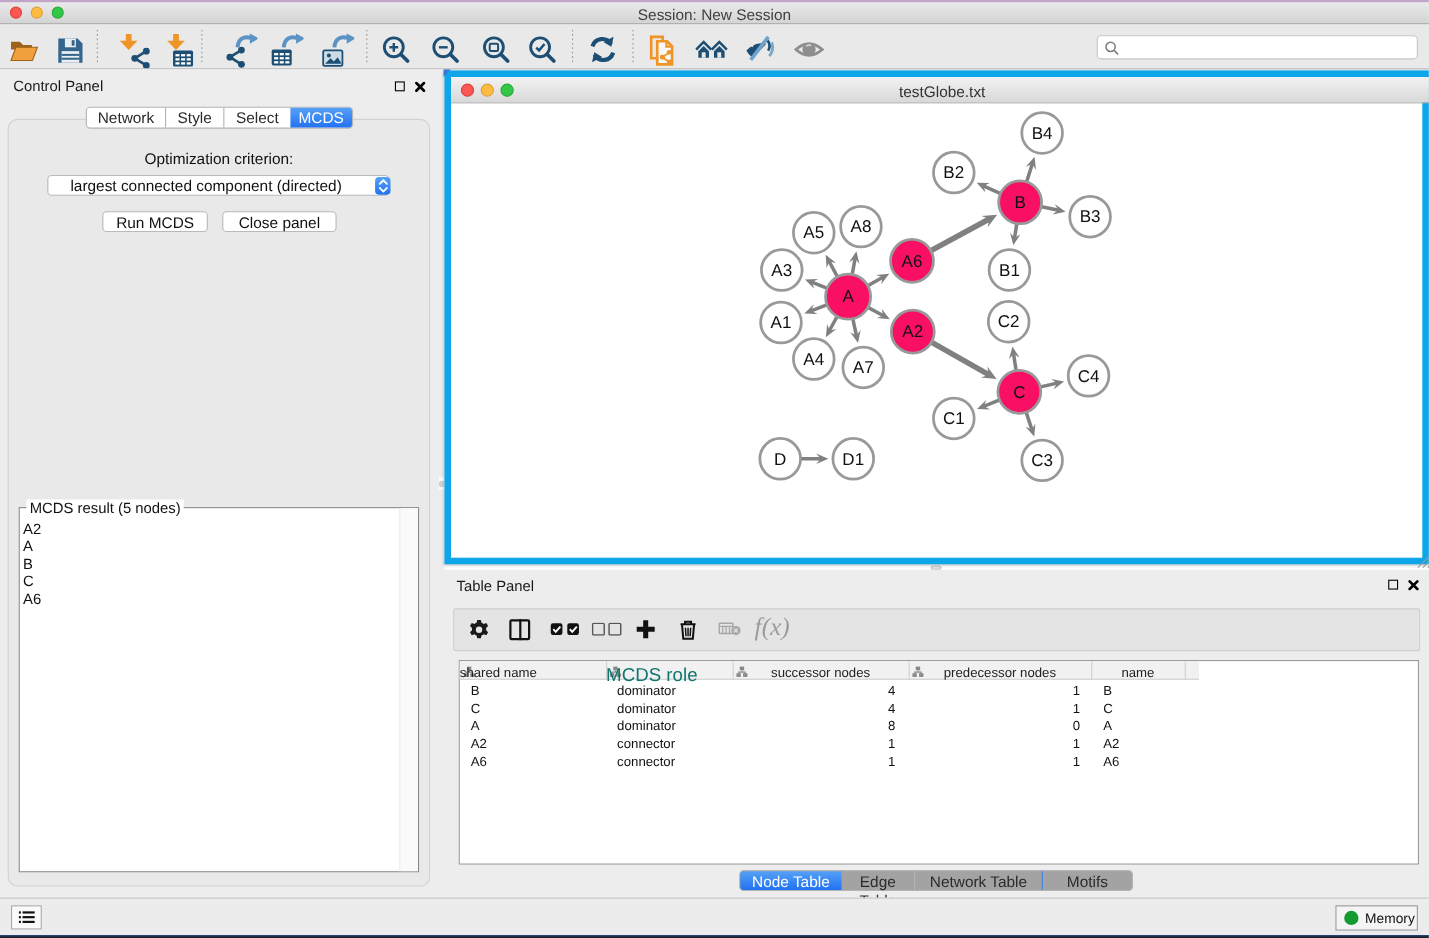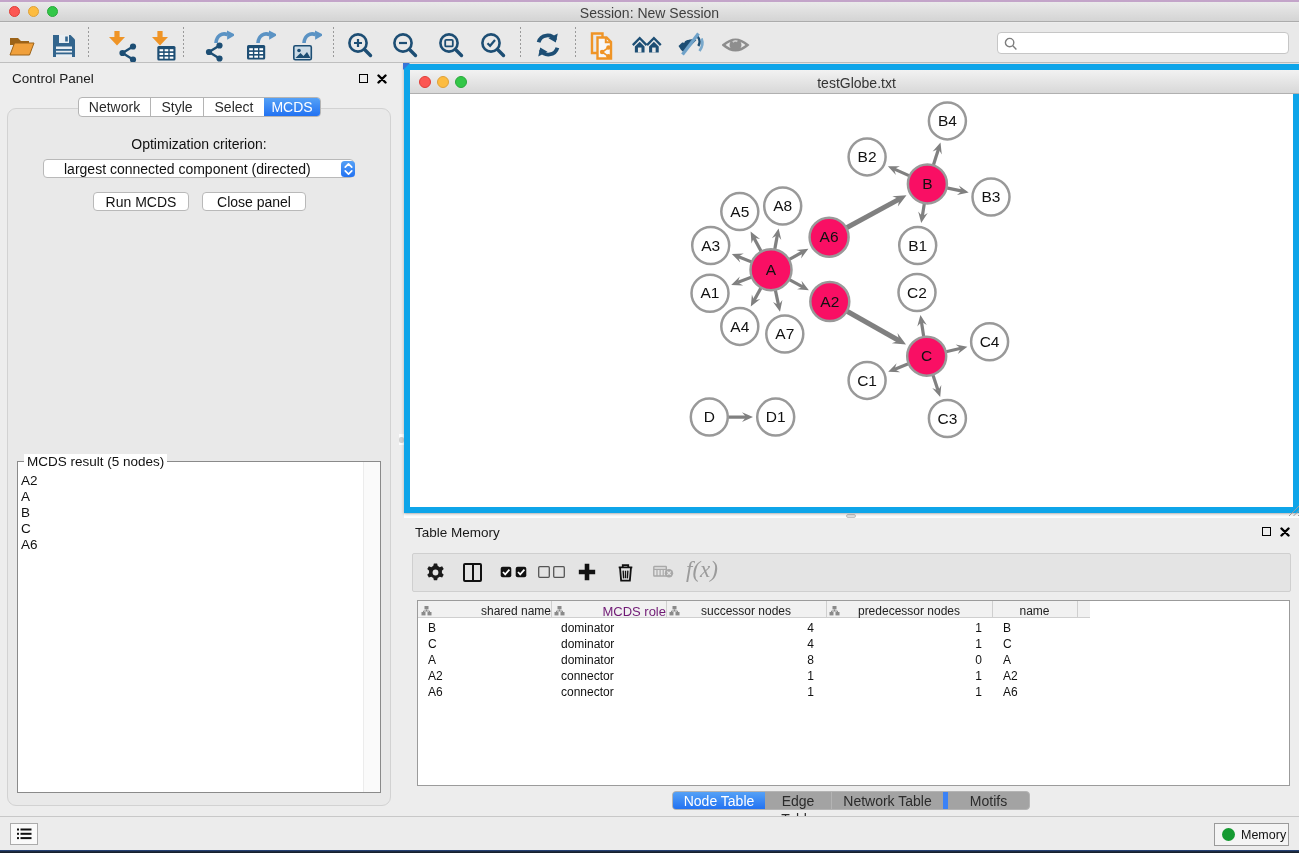--- a/index.html
+++ b/index.html
@@ -292,21 +292,21 @@
     <circle cx="462.1" cy="291.4" r="18.5" fill="#ffffff" stroke="#999999" stroke-width="2.5"></circle>
     <text x="462.1" y="296.6" font-size="15.5" fill="#111" text-anchor="middle">C1</text>
     <circle cx="542.4" cy="329.5" r="18.5" fill="#ffffff" stroke="#999999" stroke-width="2.5"></circle>
     <text x="542.4" y="334.7" font-size="15.5" fill="#111" text-anchor="middle">C3</text>
     <circle cx="304.3" cy="328.1" r="18.5" fill="#ffffff" stroke="#999999" stroke-width="2.5"></circle>
     <text x="304.3" y="333.3" font-size="15.5" fill="#111" text-anchor="middle">D</text>
     <circle cx="370.7" cy="328.1" r="18.5" fill="#ffffff" stroke="#999999" stroke-width="2.5"></circle>
     <text x="370.7" y="333.3" font-size="15.5" fill="#111" text-anchor="middle">D1</text>
   </svg>
 <div class="abs" style="left:404px;top:518px;width:895px;height:298px;background:#ededed;">
-    <div class="abs" style="left:11px;top:7px;font-size:13.5px;color:#1a1a1a;">Table Memory</div>
+    <div class="abs" style="left:11px;top:7px;font-size:13.5px;color:#1a1a1a;">Table Panel</div>
     <div class="abs" style="left:858px;top:9px;width:9px;height:9px;border:1.6px solid #000;"></div>
     <svg class="abs" style="left:876px;top:9px" width="10" height="10" viewBox="0 0 10 10">
       <path d="M1.5 1.5 L8.5 8.5 M8.5 1.5 L1.5 8.5" stroke="#000" stroke-width="2.4" stroke-linecap="round"></path>
     </svg>
     <div class="abs" style="left:8px;top:35px;width:879px;height:39px;background:#e4e4e4;border:1px solid #cfcfcf;border-radius:2px;"></div>
     <svg class="abs" style="left:21px;top:44px" width="21" height="21" viewBox="0 0 26 26">
       <path d="M11 2 h4 l0.8 3 a8 8 0 0 1 2.4 1.4 l3-1 2 3.4 -2.3 2.1 a8 8 0 0 1 0 2.8 l2.3 2.1 -2 3.4 -3-1 a8 8 0 0 1 -2.4 1.4 l-0.8 3 h-4 l-0.8-3 a8 8 0 0 1 -2.4-1.4 l-3 1 -2-3.4 2.3-2.1 a8 8 0 0 1 0-2.8 L2.8 8.8 l2-3.4 3 1 A8 8 0 0 1 10.2 5 z" fill="#1a1a1a"></path>
       <circle cx="13" cy="13" r="3.6" fill="#e4e4e4"></circle>
     </svg>
     <div class="abs" style="left:59px;top:45px;width:19px;height:19px;border:2.3px solid #111;border-radius:2px;"></div>
@@ -346,28 +346,28 @@
     <div class="abs" style="left:262px;top:83px;width:1px;height:17px;background:#cfcfcf;"></div>
     <div class="abs" style="left:422px;top:83px;width:1px;height:17px;background:#cfcfcf;"></div>
     <div class="abs" style="left:588px;top:83px;width:1px;height:17px;background:#cfcfcf;"></div>
     <div class="abs" style="left:673px;top:83px;width:1px;height:17px;background:#cfcfcf;"></div>
     <svg class="abs" style="left:17px;top:87px" width="11" height="11" viewBox="0 0 11 10">
       <rect x="3.5" y="0.5" width="4" height="3.4" fill="#8a8a8a"></rect>
       <rect x="0.5" y="6.5" width="4" height="3.4" fill="#8a8a8a"></rect>
       <rect x="6.5" y="6.5" width="4" height="3.4" fill="#8a8a8a"></rect>
       <path d="M5.5 4 v1.5 M2.5 6.5 V5.5 h6 v1" stroke="#8a8a8a" stroke-width="1" fill="none"></path>
     </svg>
-    <div class="abs" style="left:14px;top:86px;width:133px;text-align:right;font-size:12px;color:#222;">shared name</div>
+    <div class="abs" style="left:14px;top:86px;width:133px;text-align:left;font-size:12px;color:#222;">shared name</div>
     <svg class="abs" style="left:150px;top:87px" width="11" height="11" viewBox="0 0 11 10">
       <rect x="3.5" y="0.5" width="4" height="3.4" fill="#8a8a8a"></rect>
       <rect x="0.5" y="6.5" width="4" height="3.4" fill="#8a8a8a"></rect>
       <rect x="6.5" y="6.5" width="4" height="3.4" fill="#8a8a8a"></rect>
       <path d="M5.5 4 v1.5 M2.5 6.5 V5.5 h6 v1" stroke="#8a8a8a" stroke-width="1" fill="none"></path>
     </svg>
-    <div class="abs" style="left:147px;top:86px;width:115px;text-align:right;font-size:13px;color:#701a75;">MCDS role</div>
+    <div class="abs" style="left:147px;top:86px;width:115px;text-align:left;font-size:17px;color:#0f766e;">MCDS role</div>
     <svg class="abs" style="left:265px;top:87px" width="11" height="11" viewBox="0 0 11 10">
       <rect x="3.5" y="0.5" width="4" height="3.4" fill="#8a8a8a"></rect>
       <rect x="0.5" y="6.5" width="4" height="3.4" fill="#8a8a8a"></rect>
       <rect x="6.5" y="6.5" width="4" height="3.4" fill="#8a8a8a"></rect>
       <path d="M5.5 4 v1.5 M2.5 6.5 V5.5 h6 v1" stroke="#8a8a8a" stroke-width="1" fill="none"></path>
     </svg>
     <div class="abs" style="left:262px;top:86px;width:160px;text-align:center;font-size:12px;color:#222;">successor nodes</div>
     <svg class="abs" style="left:425px;top:87px" width="11" height="11" viewBox="0 0 11 10">
       <rect x="3.5" y="0.5" width="4" height="3.4" fill="#8a8a8a"></rect>
       <rect x="0.5" y="6.5" width="4" height="3.4" fill="#8a8a8a"></rect>
@@ -397,21 +397,21 @@
     <div class="abs" style="left:422px;top:151px;width:156px;text-align:right;font-size:12px;color:#111;">1</div>
     <div class="abs" style="left:599px;top:151px;font-size:12px;color:#111;">A2</div>
     <div class="abs" style="left:24px;top:167px;font-size:12px;color:#111;">A6</div>
     <div class="abs" style="left:157px;top:167px;font-size:12px;color:#111;">connector</div>
     <div class="abs" style="left:262px;top:167px;width:148px;text-align:right;font-size:12px;color:#111;">1</div>
     <div class="abs" style="left:422px;top:167px;width:156px;text-align:right;font-size:12px;color:#111;">1</div>
     <div class="abs" style="left:599px;top:167px;font-size:12px;color:#111;">A6</div>
     <div class="abs" style="left:268px;top:273px;width:358px;height:19px;background:#a3a3a3;border:1px solid #b4b4b4;border-radius:4px;display:flex;font-size:14px;color:#2b2b2b;">
       <div style="width:92px;background:linear-gradient(#55a1f6,#2272f2);border-radius:3px 0 0 3px;color:#fff;text-align:center;line-height:18px;">Node Table</div>
       <div style="width:67px;border-right:1px solid #b4b4b4;text-align:center;line-height:18px;">Edge Table</div>
-      <div style="width:116px;border-right:5px solid #3b82f6;text-align:center;line-height:18px;">Network Table</div>
+      <div style="width:116px;border-right:1px solid #3b82f6;text-align:center;line-height:18px;">Network Table</div>
       <div style="flex:1;text-align:center;line-height:18px;">Motifs</div>
     </div>
   </div>
 <div class="abs" style="left:0;top:816px;width:1299px;height:34px;background:#ececec;border-top:1px solid #c8c8c8;">
     <div class="abs" style="left:10px;top:6px;width:28px;height:22px;background:#fafafa;border:1px solid #ababab;"></div>
     <svg class="abs" style="left:17px;top:11px" width="15" height="12" viewBox="0 0 15 12">
       <g fill="#111">
         <rect x="0" y="0.5" width="2" height="2"></rect>
         <rect x="3.5" y="0.5" width="11" height="2"></rect>
         <rect x="0" y="4.8" width="2" height="2"></rect>

